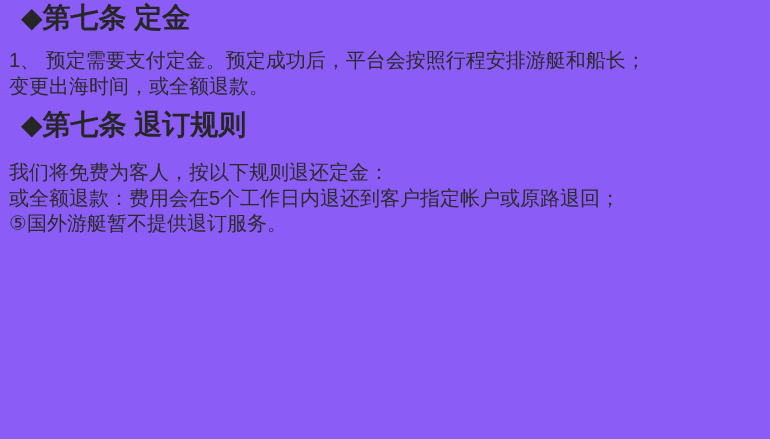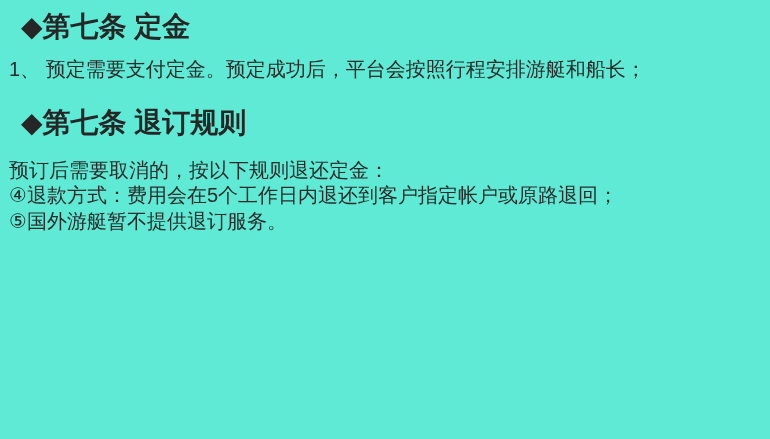--- a/index.html
+++ b/index.html
@@ -1,35 +1,35 @@
 <!DOCTYPE html>
 <html><head>
 <meta charset="utf-8">
 <style>
   * { box-sizing: border-box; }
   html, body { margin: 0; padding: 0; background: #ffffff; }
   .page {
     position: relative;
     width: 770px;
     height: 439px;
-    background: #5eead4;
+    background: #8b5cf6;
     overflow: hidden;
     font-family: "Liberation Sans", "DejaVu Sans", sans-serif;
     color: #2b2b2b;
-    padding-top: 9px;
+    padding-top: 0;
   }
   .section-heading {
     margin: 0 0 0 21px;
     font-size: 28px;
     line-height: 36px;
     font-weight: bold;
     color: #262626;
     white-space: pre-wrap;
   }
-  .heading-2 { margin-top: 22px; }
+  .heading-2 { margin-top: 8px; }
   .diamond-bullet {
     display: inline;
     font-style: normal;
     color: #262626;
   }
   .body-block {
     margin: 4px 0 0 9px;
     font-size: 20px;
     line-height: 25.5px;
     color: #2b2b2b;
@@ -43,23 +43,24 @@
 </style>
 </head>
 <body>
 
 <div class="page">
 
   <h2 class="section-heading heading-1"><span class="diamond-bullet">◆</span><span>第七条 定金</span></h2>
 
   <div class="body-block block-1">
     <div class="text-line">1、 预定需要支付定金。预定成功后，平台会按照行程安排游艇和船长；</div>
+    <div class="text-line">变更出海时间，或全额退款。</div>
   </div>
 
   <h2 class="section-heading heading-2"><span class="diamond-bullet">◆</span><span>第七条 退订规则</span></h2>
 
   <div class="body-block block-2">
-    <div class="text-line">预订后需要取消的，按以下规则退还定金：</div>
-    <div class="text-line">④退款方式：费用会在5个工作日内退还到客户指定帐户或原路退回；</div>
+    <div class="text-line">我们将免费为客人，按以下规则退还定金：</div>
+    <div class="text-line">或全额退款：费用会在5个工作日内退还到客户指定帐户或原路退回；</div>
     <div class="text-line">⑤国外游艇暂不提供退订服务。</div>
   </div>
 
 </div>
 
 </body></html>

